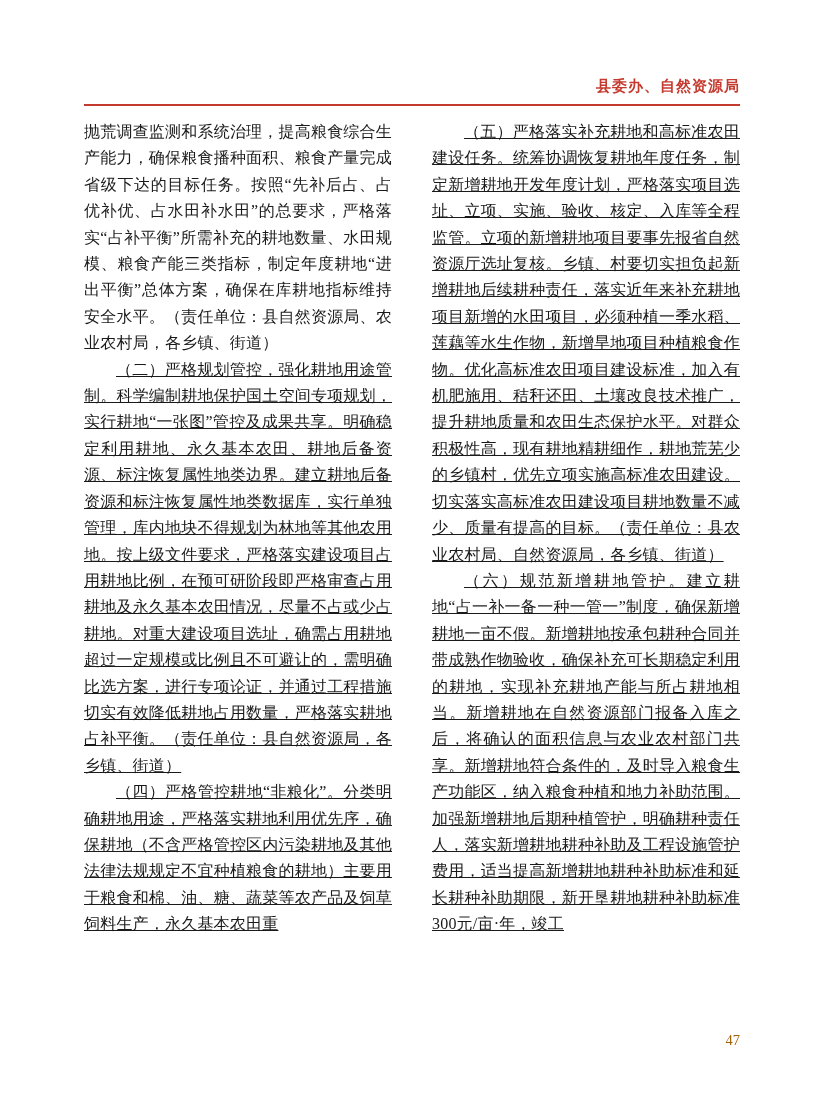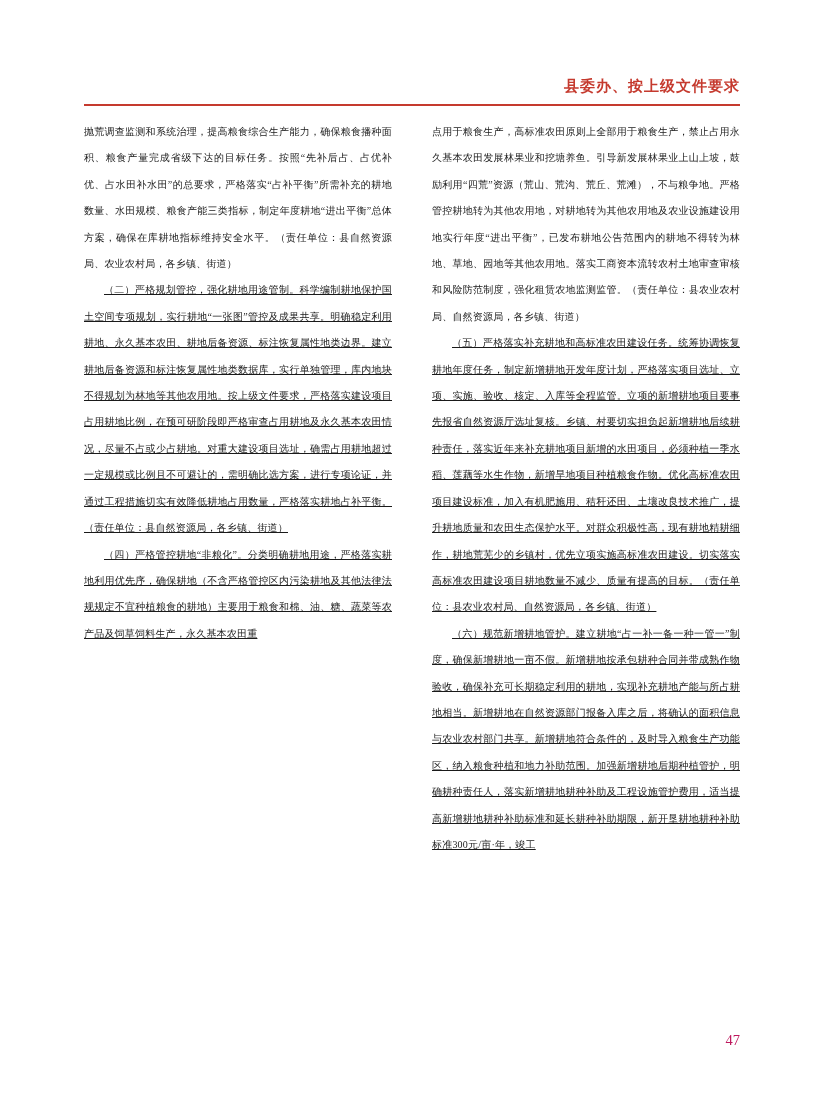--- a/index.html
+++ b/index.html
@@ -38,58 +38,57 @@
   .columns {
     display: flex;
     gap: 40px;
     margin-top: 13px;
   }
   .column {
     width: 308px;
     flex: 0 0 308px;
   }
   .para {
-    font-size: 10px;
+    font-size: 16px;
     line-height: 26.4px;
     text-align: justify;
     color: var(--text-color, #1a1a1a);
     letter-spacing: 0.2px;
   }
   .para.indent {
     text-indent: 2em;
     text-decoration: underline;
   }
   .doc-footer {
     position: absolute;
     right: 76px;
     bottom: 50px;
   }
   .page-number {
     font-size: 14.5px;
-    color: #be185d;
+    color: #a16207;
   }
 </style>
 </head>
 <body>
 
 <div class="page">
 
   <header class="doc-header">
-    <div class="header-title">县委办、按上级文件要求</div>
+    <div class="header-title">县委办、自然资源局</div>
     <div class="header-rule"></div>
   </header>
 
   <main class="columns">
     <section class="column" id="col-left">
         <p class="para">抛荒调查监测和系统治理，提高粮食综合生产能力，确保粮食播种面积、粮食产量完成省级下达的目标任务。按照“先补后占、占优补优、占水田补水田”的总要求，严格落实“占补平衡”所需补充的耕地数量、水田规模、粮食产能三类指标，制定年度耕地“进出平衡”总体方案，确保在库耕地指标维持安全水平。（责任单位：县自然资源局、农业农村局，各乡镇、街道）</p>
         <p class="para indent">（二）严格规划管控，强化耕地用途管制。科学编制耕地保护国土空间专项规划，实行耕地“一张图”管控及成果共享。明确稳定利用耕地、永久基本农田、耕地后备资源、标注恢复属性地类边界。建立耕地后备资源和标注恢复属性地类数据库，实行单独管理，库内地块不得规划为林地等其他农用地。按上级文件要求，严格落实建设项目占用耕地比例，在预可研阶段即严格审查占用耕地及永久基本农田情况，尽量不占或少占耕地。对重大建设项目选址，确需占用耕地超过一定规模或比例且不可避让的，需明确比选方案，进行专项论证，并通过工程措施切实有效降低耕地占用数量，严格落实耕地占补平衡。（责任单位：县自然资源局，各乡镇、街道）</p>
         <p class="para indent">（四）严格管控耕地“非粮化”。分类明确耕地用途，严格落实耕地利用优先序，确保耕地（不含严格管控区内污染耕地及其他法律法规规定不宜种植粮食的耕地）主要用于粮食和棉、油、糖、蔬菜等农产品及饲草饲料生产，永久基本农田重</p>
       </section>
     <section class="column" id="col-right">
-        <p class="para">点用于粮食生产，高标准农田原则上全部用于粮食生产，禁止占用永久基本农田发展林果业和挖塘养鱼。引导新发展林果业上山上坡，鼓励利用“四荒”资源（荒山、荒沟、荒丘、荒滩），不与粮争地。严格管控耕地转为其他农用地，对耕地转为其他农用地及农业设施建设用地实行年度“进出平衡”，已发布耕地公告范围内的耕地不得转为林地、草地、园地等其他农用地。落实工商资本流转农村土地审查审核和风险防范制度，强化租赁农地监测监管。（责任单位：县农业农村局、自然资源局，各乡镇、街道）</p>
         <p class="para indent">（五）严格落实补充耕地和高标准农田建设任务。统筹协调恢复耕地年度任务，制定新增耕地开发年度计划，严格落实项目选址、立项、实施、验收、核定、入库等全程监管。立项的新增耕地项目要事先报省自然资源厅选址复核。乡镇、村要切实担负起新增耕地后续耕种责任，落实近年来补充耕地项目新增的水田项目，必须种植一季水稻、莲藕等水生作物，新增旱地项目种植粮食作物。优化高标准农田项目建设标准，加入有机肥施用、秸秆还田、土壤改良技术推广，提升耕地质量和农田生态保护水平。对群众积极性高，现有耕地精耕细作，耕地荒芜少的乡镇村，优先立项实施高标准农田建设。切实落实高标准农田建设项目耕地数量不减少、质量有提高的目标。（责任单位：县农业农村局、自然资源局，各乡镇、街道）</p>
         <p class="para indent">（六）规范新增耕地管护。建立耕地“占一补一备一种一管一”制度，确保新增耕地一亩不假。新增耕地按承包耕种合同并带成熟作物验收，确保补充可长期稳定利用的耕地，实现补充耕地产能与所占耕地相当。新增耕地在自然资源部门报备入库之后，将确认的面积信息与农业农村部门共享。新增耕地符合条件的，及时导入粮食生产功能区，纳入粮食种植和地力补助范围。加强新增耕地后期种植管护，明确耕种责任人，落实新增耕地耕种补助及工程设施管护费用，适当提高新增耕地耕种补助标准和延长耕种补助期限，新开垦耕地耕种补助标准300元/亩·年，竣工</p>
       </section>
   </main>
 
   <footer class="doc-footer">
     <span class="page-number">47</span>
   </footer>
 
 </div>

